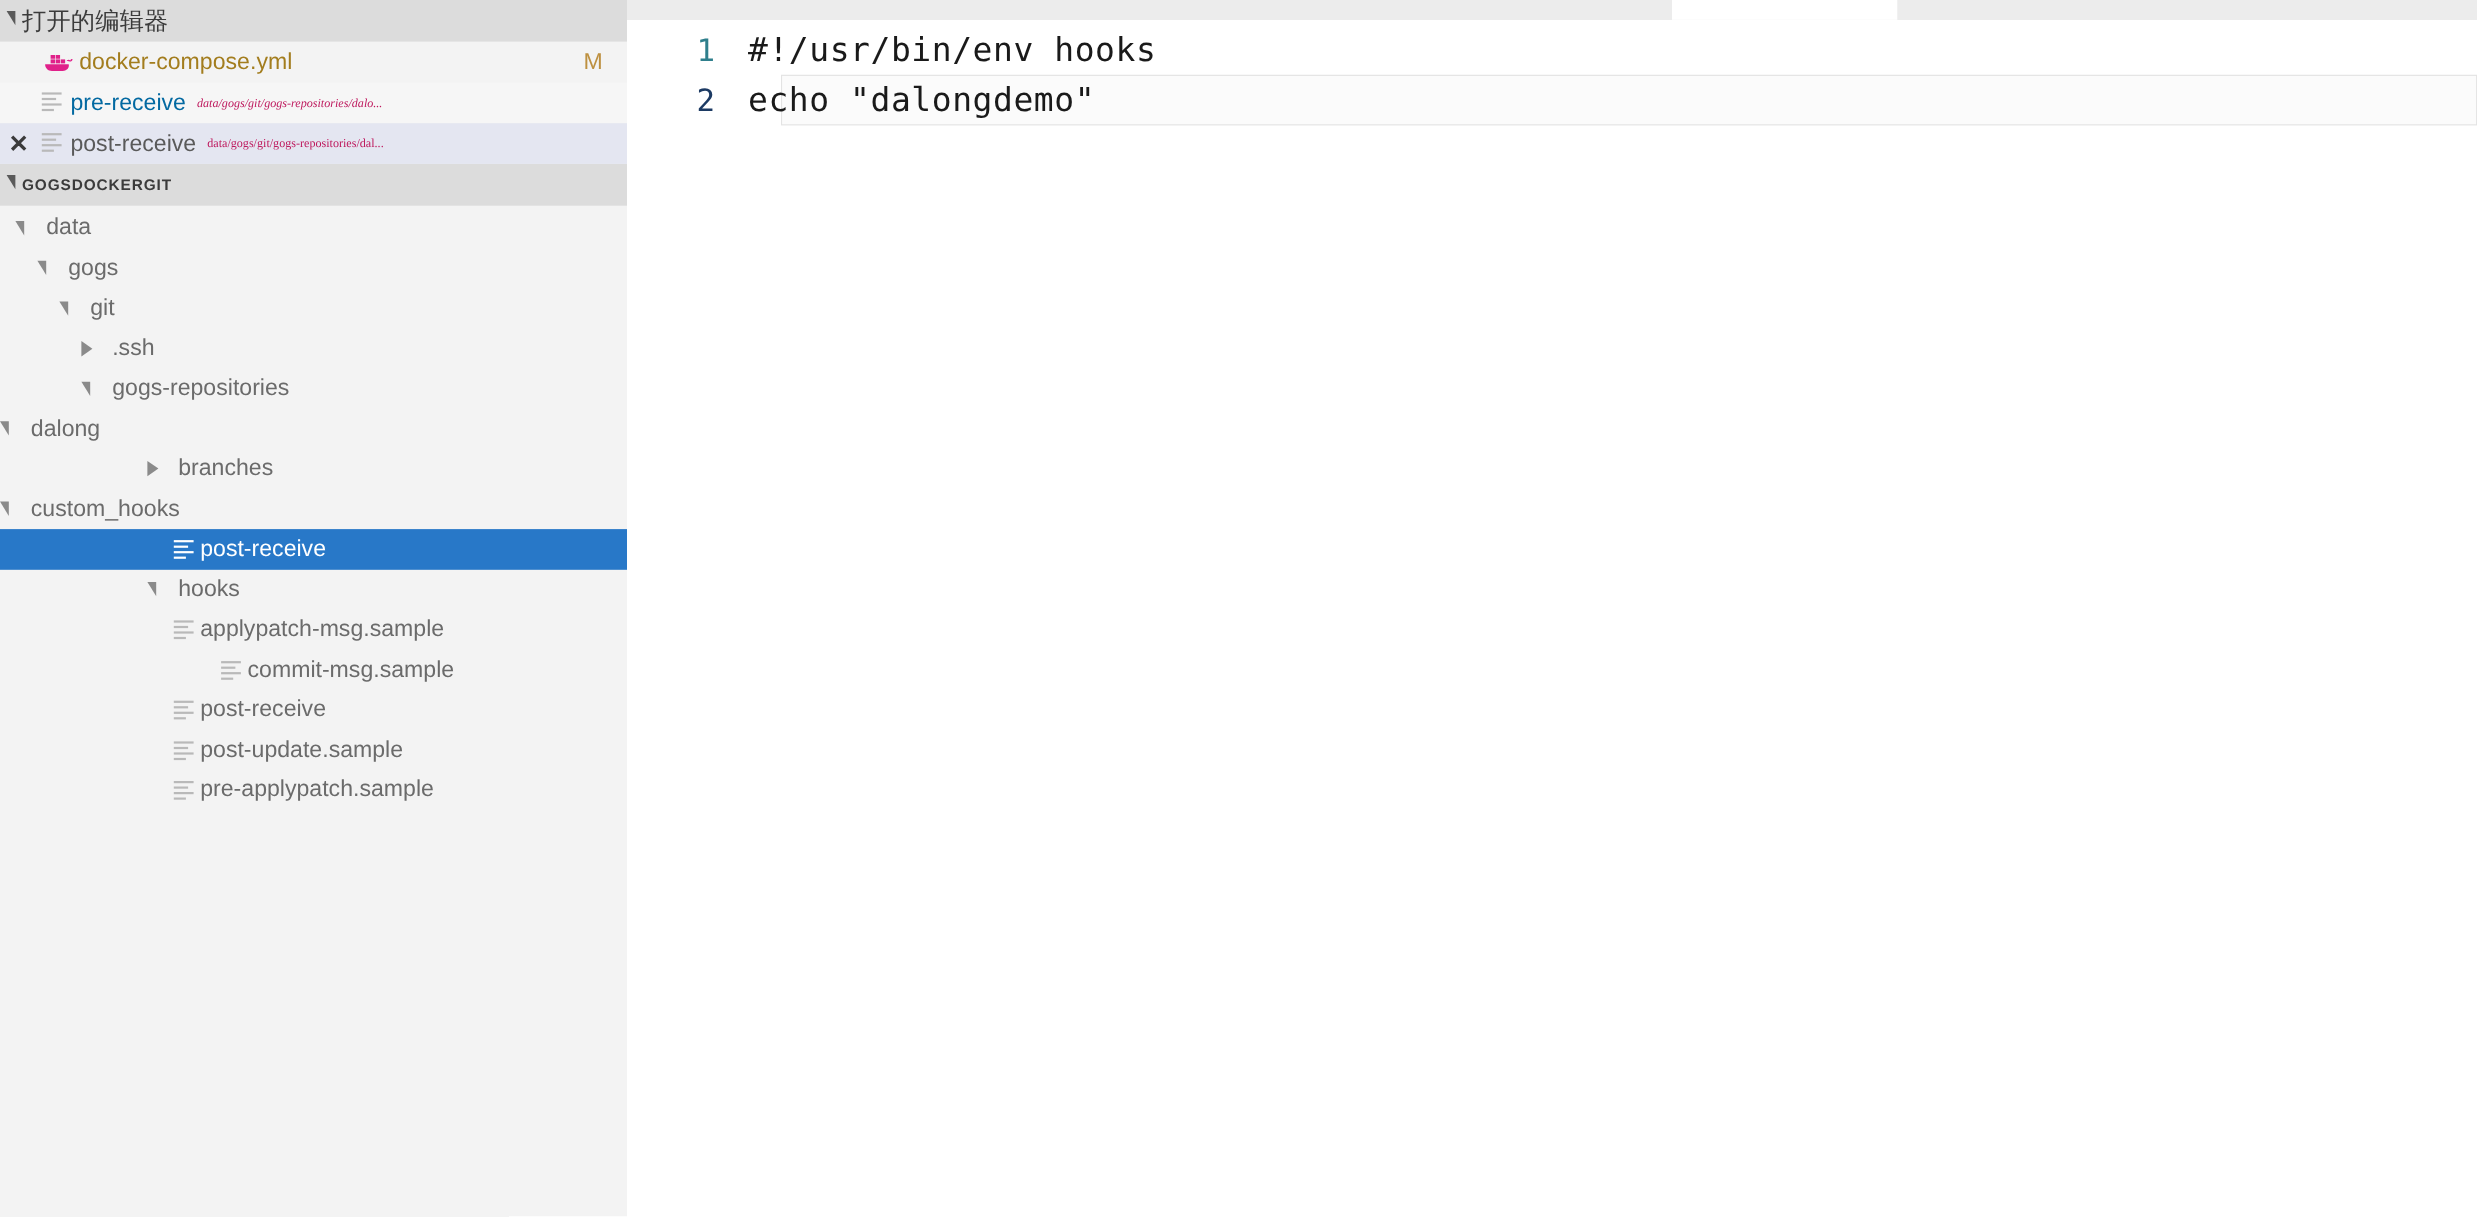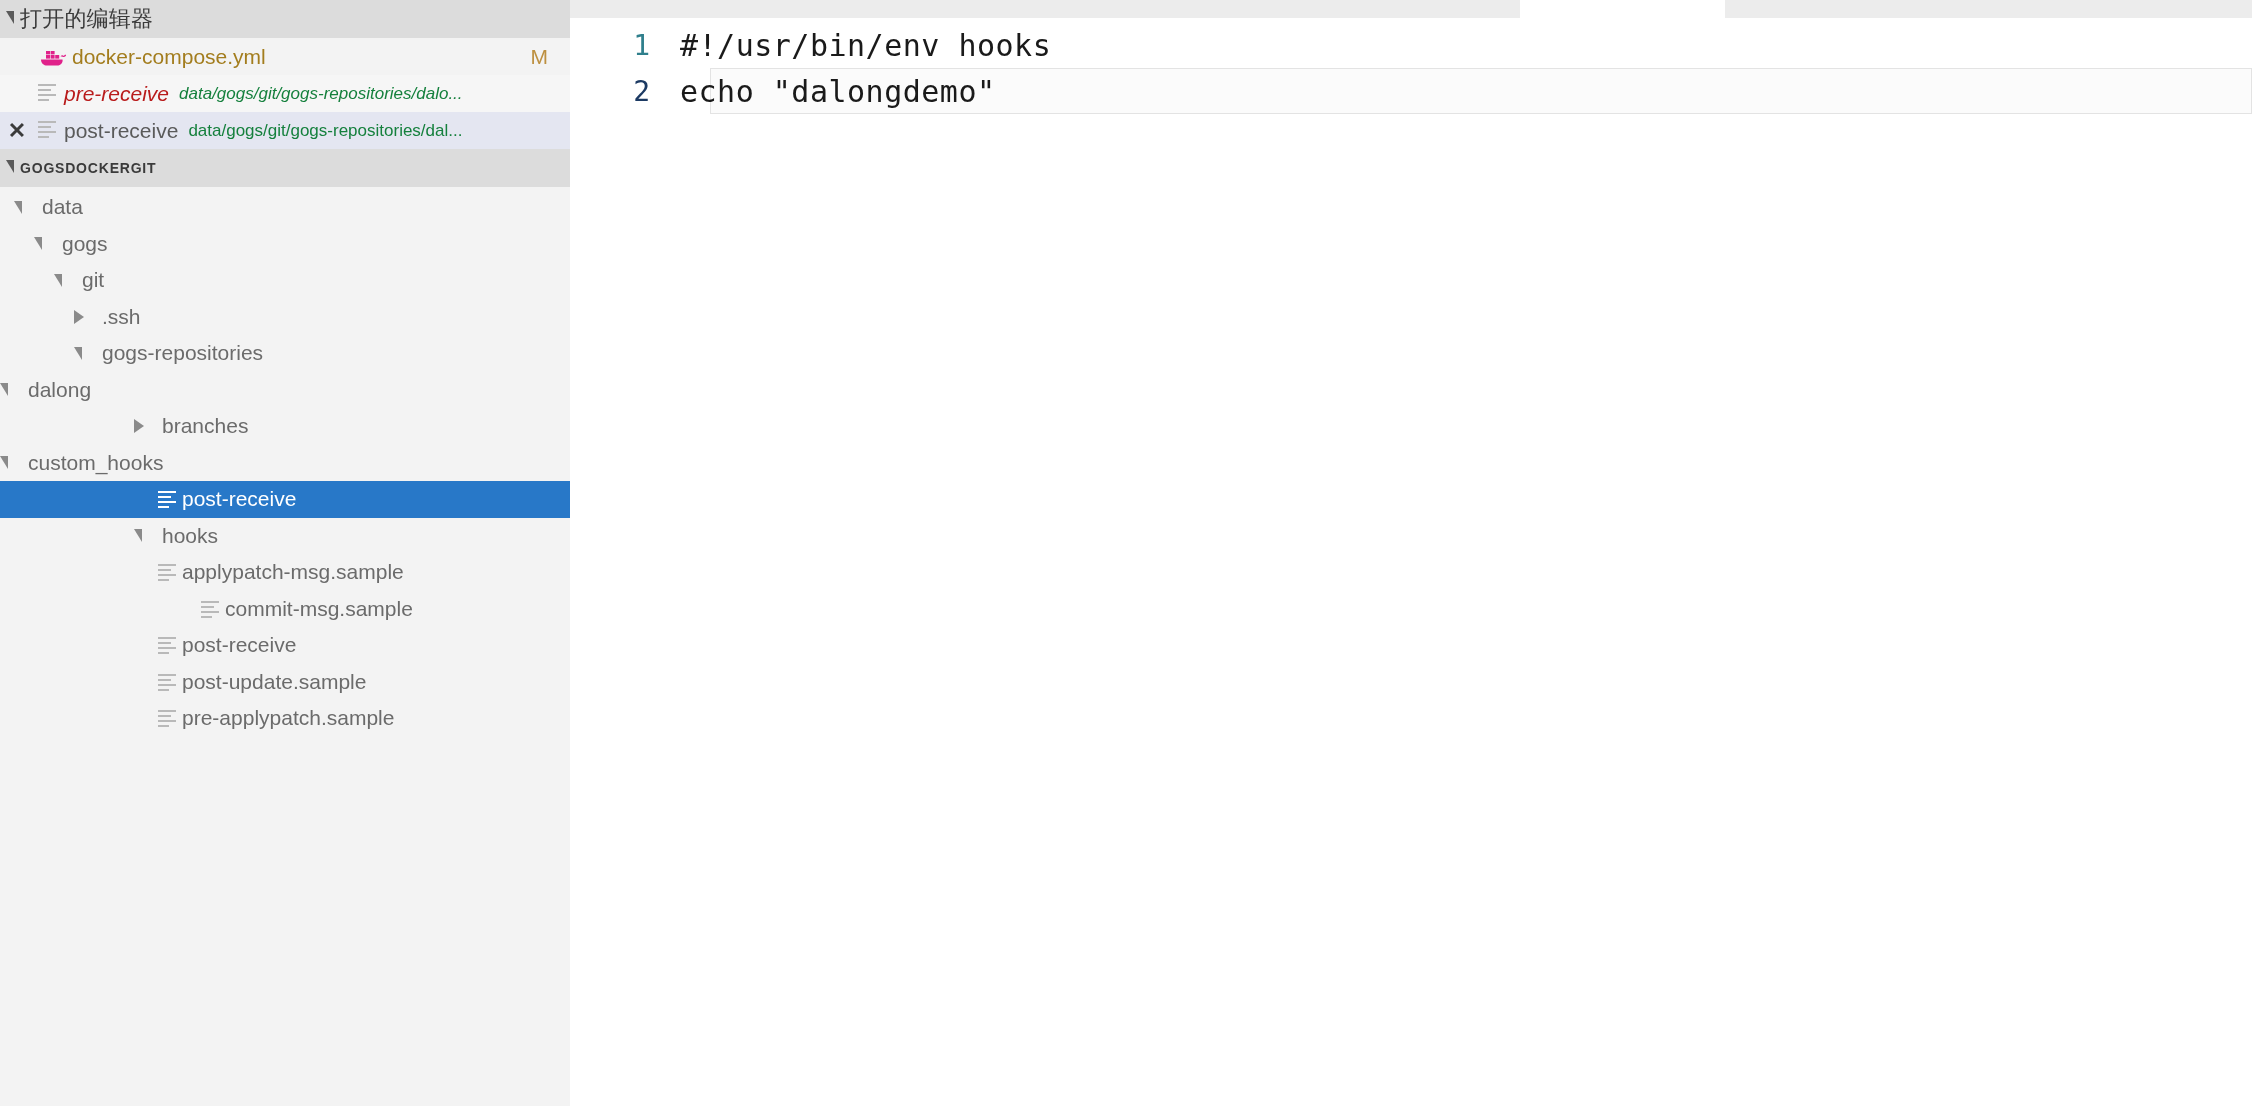--- a/index.html
+++ b/index.html
@@ -95,29 +95,30 @@
   .icon-lines i:nth-child(2) { top: 6px;  width: 13px; }
   .icon-lines i:nth-child(3) { top: 11px; width: 18px; }
   .icon-lines i:nth-child(4) { top: 16px; width: 11px; }
   .icon-lines.sel i { background: #ffffff; }
 
   .docker-icon { flex: 0 0 38px; width: 38px; text-align: center; }
   .docker-icon svg { vertical-align: middle; }
 
   .oe-name { color: #5a5a5a; margin-right: 10px; }
   .oe-name.gold { color: #a37d1e; }
-  .oe-name.italic { font-style: italic; color: #b91c1c; }
+  .oe-name.italic { color: #0369a1; }
   .oe-path {
-    color: #15803d;
-    font-size: 17px;
+    color: #be185d;
+    font-size: 11px;
     overflow: hidden;
     text-overflow: ellipsis;
     white-space: nowrap;
     flex: 1 1 auto;
     padding-right: 8px;
+    font-family: Liberation Serif, serif;
   }
   .oe-path.italic { font-style: italic; }
   .badge-m {
     position: absolute;
     right: 22px;
     top: 50%;
     transform: translateY(-50%);
     color: #bd9040;
     font-size: 21px;
   }

